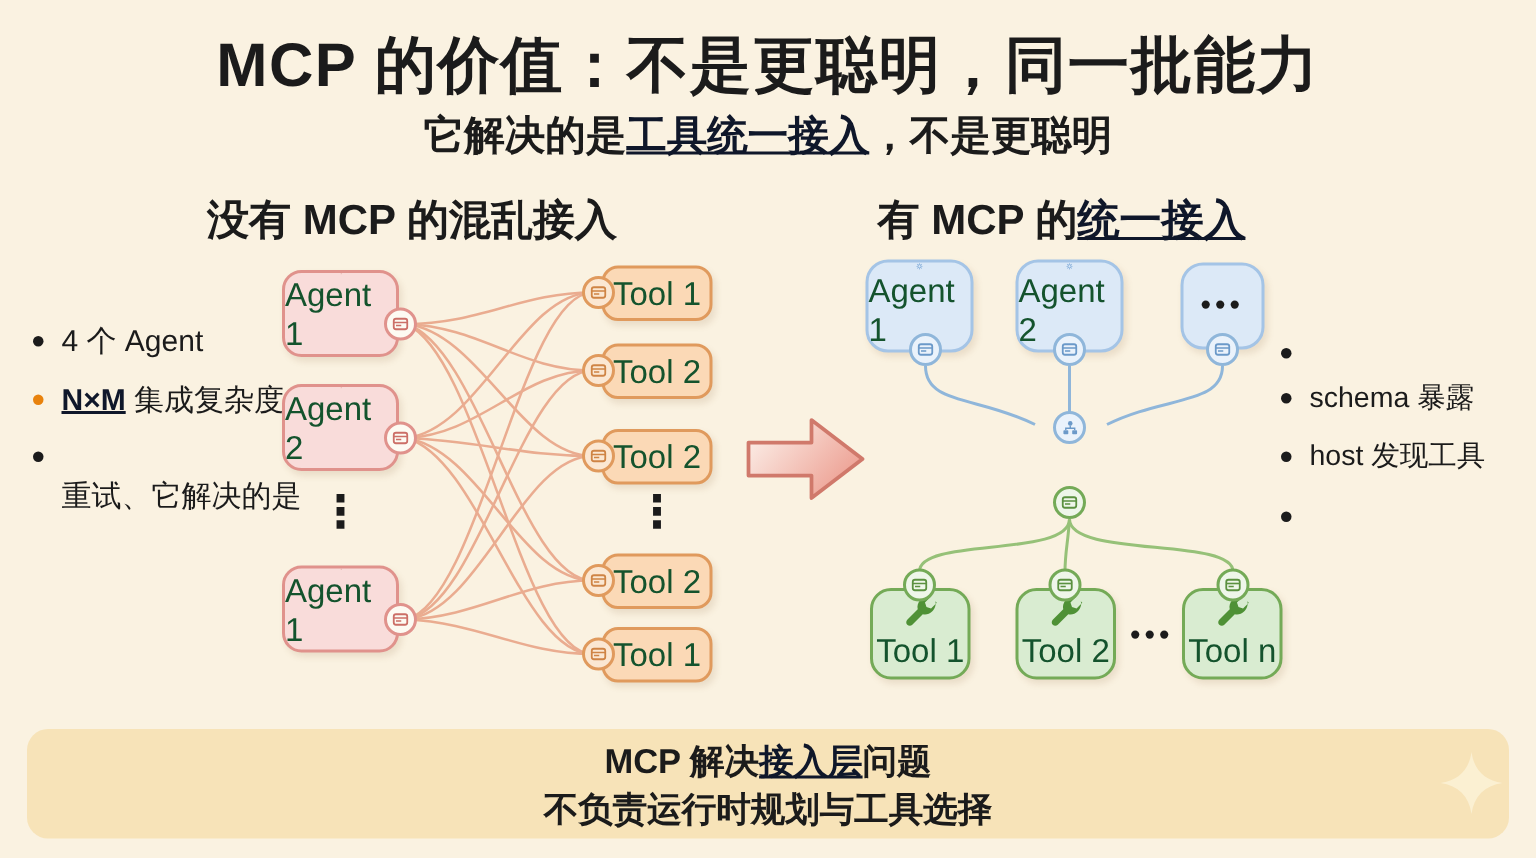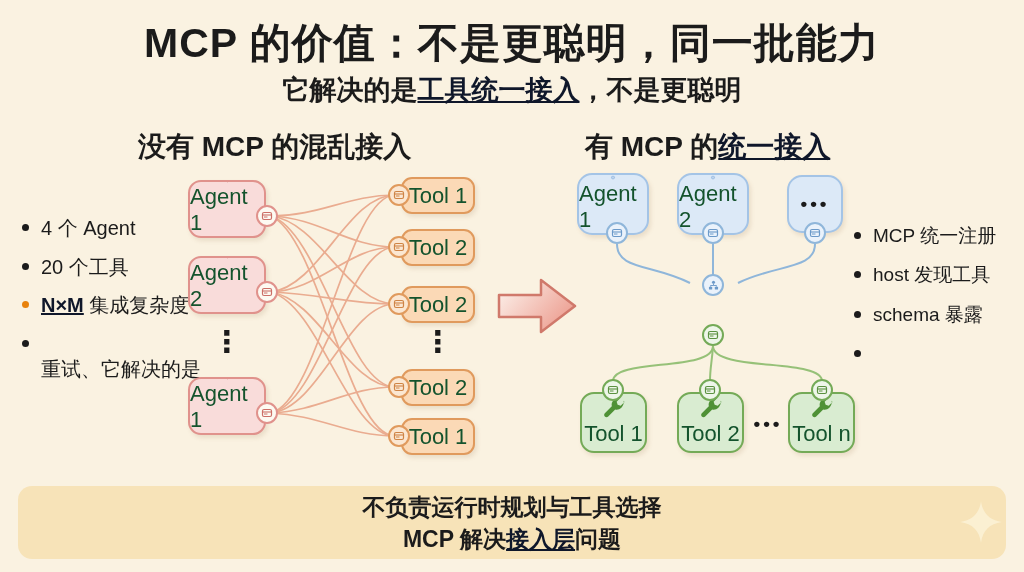--- a/index.html
+++ b/index.html
@@ -83,45 +83,40 @@
   <div class="col-header" style="left:585px; top:128px;">
     <span>有 MCP 的</span><span class="green">统一接入</span>
   </div>
 
   <div class="bullets" style="left:20px; top:216px; width:196px;">
     <div class="bullet">
         <span class="dot"></span>
         <span>4 个 Agent</span>
       </div>
     <div class="bullet">
-        <span class="dot"></span>
-        <span>20 个工具</span>
-      </div>
-    <div class="bullet">
         <span class="dot orange-dot"></span>
         <span><b class="orange">N×M</b><span> 集成复杂度</span></span>
       </div>
     <div class="bullet">
         <span class="dot"></span>
         <span><br><span>重试、它解决的是</span></span>
       </div>
   </div>
 
   <div class="bullets bullets-right" style="left:852px; top:224px; width:172px;">
     <div class="bullet">
         <span class="dot"></span>
-        <span>MCP 统一注册</span>
+      </div>
+    <div class="bullet">
+        <span class="dot"></span>
+        <span>schema 暴露</span>
       </div>
     <div class="bullet">
         <span class="dot"></span>
         <span>host 发现工具</span>
-      </div>
-    <div class="bullet">
-        <span class="dot"></span>
-        <span>schema 暴露</span>
       </div>
     <div class="bullet">
         <span class="dot"></span>
       </div>
   </div>
 
   <svg class="wires" width="1024" height="572" viewBox="0 0 1024 572">
     <g stroke="#eaac90" stroke-width="1.7" fill="none">
       <path d="M271 216 C320 216 348 195 395 195"></path>
       <path d="M271 216 C320 218 348 247 395 247"></path>
@@ -398,24 +393,24 @@
     </div>
   <div class="badge b-green" style="left:811px; top:379px;">
       <svg width="12" height="12" viewBox="0 0 24 24">
         <rect x="3" y="5" width="18" height="14" rx="3" fill="none" stroke="#5b9140" stroke-width="2.4"></rect>
         <line x1="3" y1="10" x2="21" y2="10" stroke="#5b9140" stroke-width="2.2"></line>
         <rect x="6" y="13" width="7" height="2" fill="#5b9140"></rect>
       </svg>
     </div>
 
   <div class="banner">
-    <div class="line">不负责运行时规划与工具选择</div>
     <div class="line">
       <span>MCP 解决</span><span class="orange">接入层</span><span>问题</span>
     </div>
+    <div class="line">不负责运行时规划与工具选择</div>
   </div>
   <div class="sparkle">
     <svg width="46" height="46" viewBox="0 0 40 40">
       <path d="M20 2 C21.5 12.5 27.5 18.5 38 20 C27.5 21.5 21.5 27.5 20 38 C18.5 27.5 12.5 21.5 2 20 C12.5 18.5 18.5 12.5 20 2 Z" fill="#fbf0d2"></path>
     </svg>
   </div>
 
 </div>
 
 </body></html>

